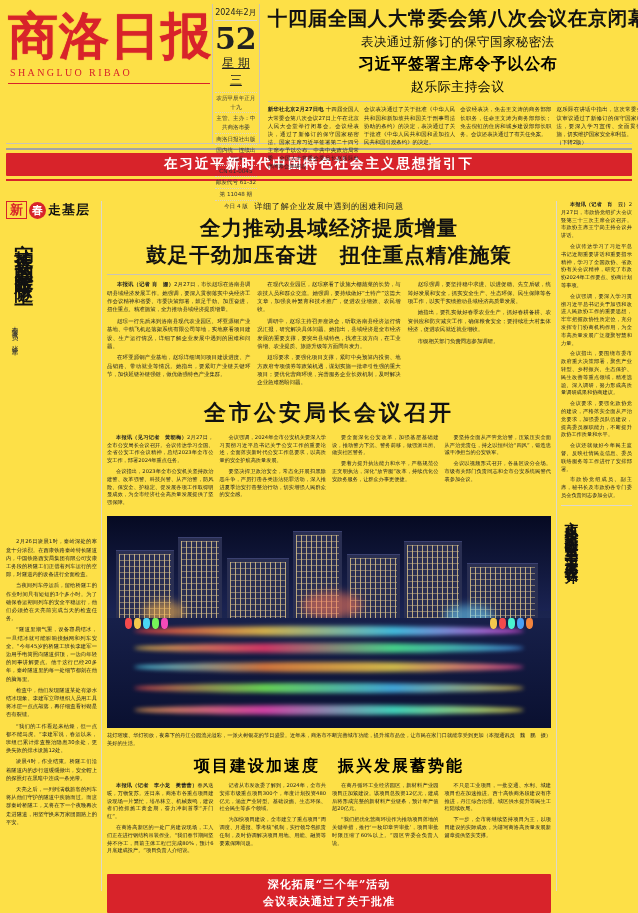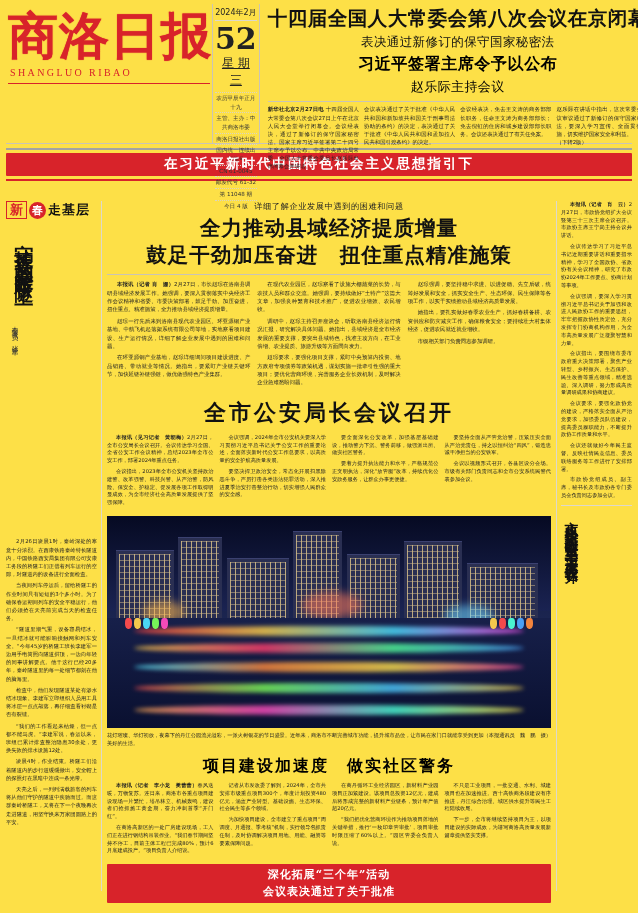--- a/index.html
+++ b/index.html
@@ -347,21 +347,21 @@
     gap: 6px;
     font-size: 5.2px;
     line-height: 1.5;
     text-align: justify;
     color: #222;
   }
   .cols4 .c { flex: 1; }
   .cols4 p { margin: 0 0 3px 0; text-indent: 9px; }
 
   .bottom-banner {
-    margin-top: 6px;
+    margin-top: 16px;
     background: #d8232a;
     color: #fff;
     text-align: center;
     font-family: "DejaVu Serif", serif;
     font-weight: bold;
     font-size: 11px;
     letter-spacing: 1px;
     padding: 3px 0;
     line-height: 1.5;
     border-radius: 1px;
@@ -558,21 +558,21 @@
             <span class="lant" style="background:#4da6ff"></span>
             <span class="lant" style="background:#ff8a3d"></span>
           </div>
         </div>
         <div class="caption">
           <span class="credit">（本报通讯员　魏　鹏　摄）</span>
           <span>花灯璀璨、华灯初放，夜幕下的丹江公园流光溢彩，一派火树银花的节日盛景。近年来，商洛市不断完善城市功能，提升城市品位，让市民在家门口就能享受到更加美好的生活。</span>
         </div>
       </div>
 
-      <div class="mid-h3">项目建设加速度　做实社区警务</div>
+      <div class="mid-h3">项目建设加速度　振兴发展蓄势能</div>
       <div class="cols4">
         <div class="c">
           <p><span class="dateline">本报讯（记者　李小龙　樊蕾蕾）</span><span>春风送暖，万物复苏。连日来，商洛市各重点项目建设现场一片繁忙，塔吊林立、机械轰鸣，建设者们抢抓施工黄金期，奋力冲刺首季“开门红”。</span></p>
           <p>在商洛高新区的一处厂房建设现场，工人们正在进行钢结构吊装作业。“我们春节期间坚持不停工，目前主体工程已完成80%，预计6月底建成投产。”项目负责人介绍说。</p>
         </div>
         <div class="c">
           <p>记者从市发改委了解到，2024年，全市共安排市级重点项目300个，年度计划投资480亿元，涵盖产业转型、基础设施、生态环保、社会民生等多个领域。</p>
           <p>为加快项目建设，全市建立了重点项目“周调度、月通报、季考核”机制，实行领导包抓责任制，及时协调解决项目用地、用能、融资等要素保障问题。</p>
         </div>
         <div class="c">

